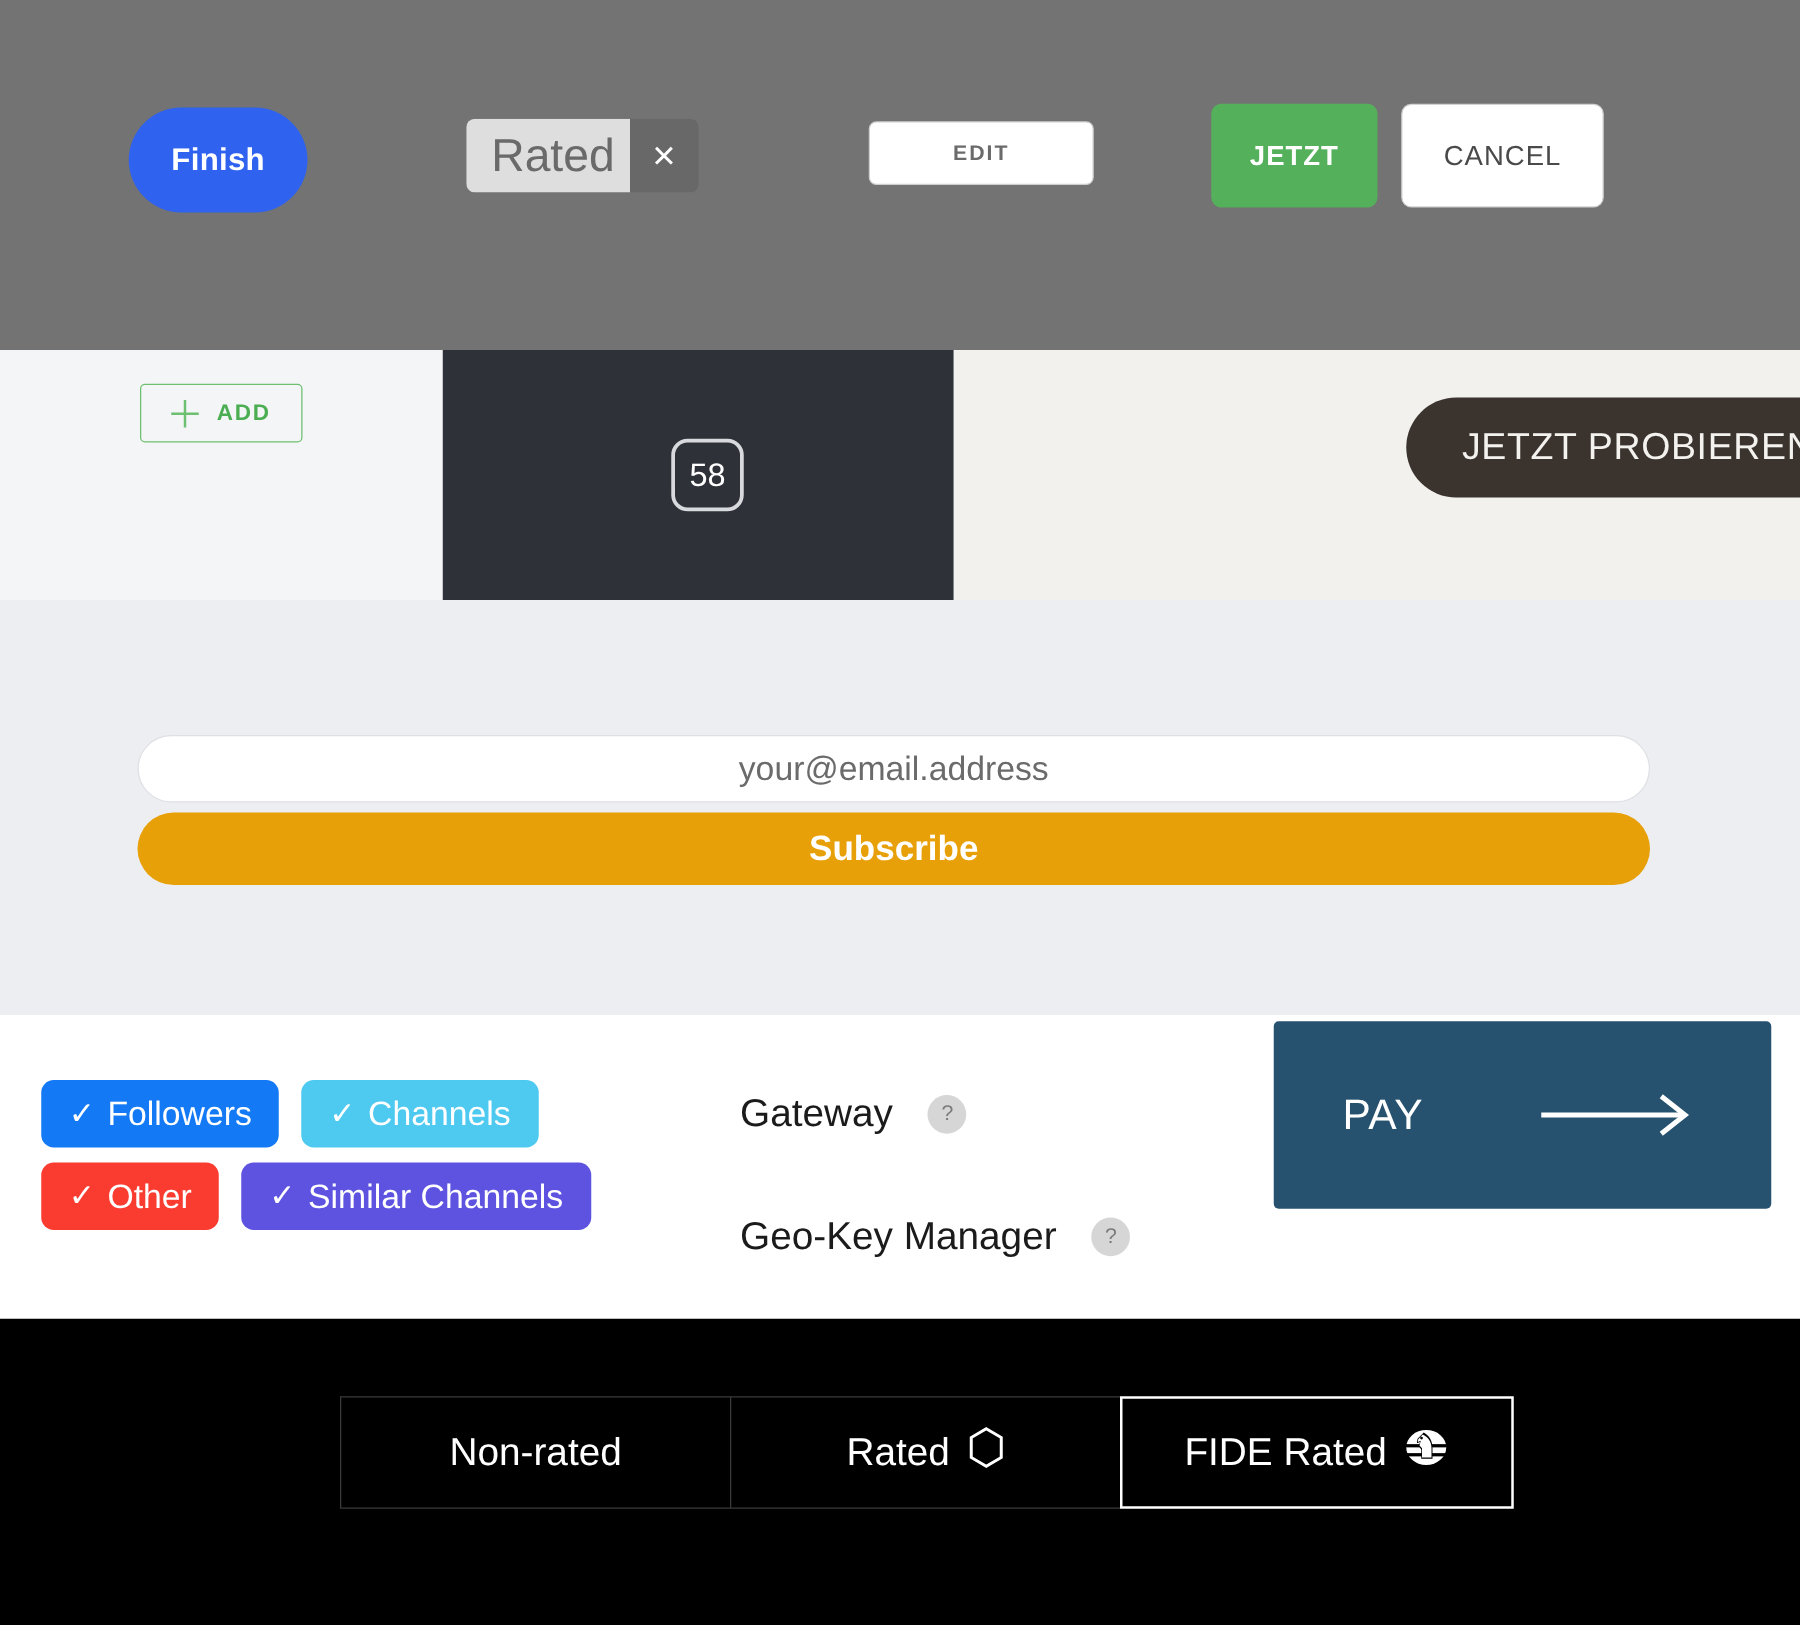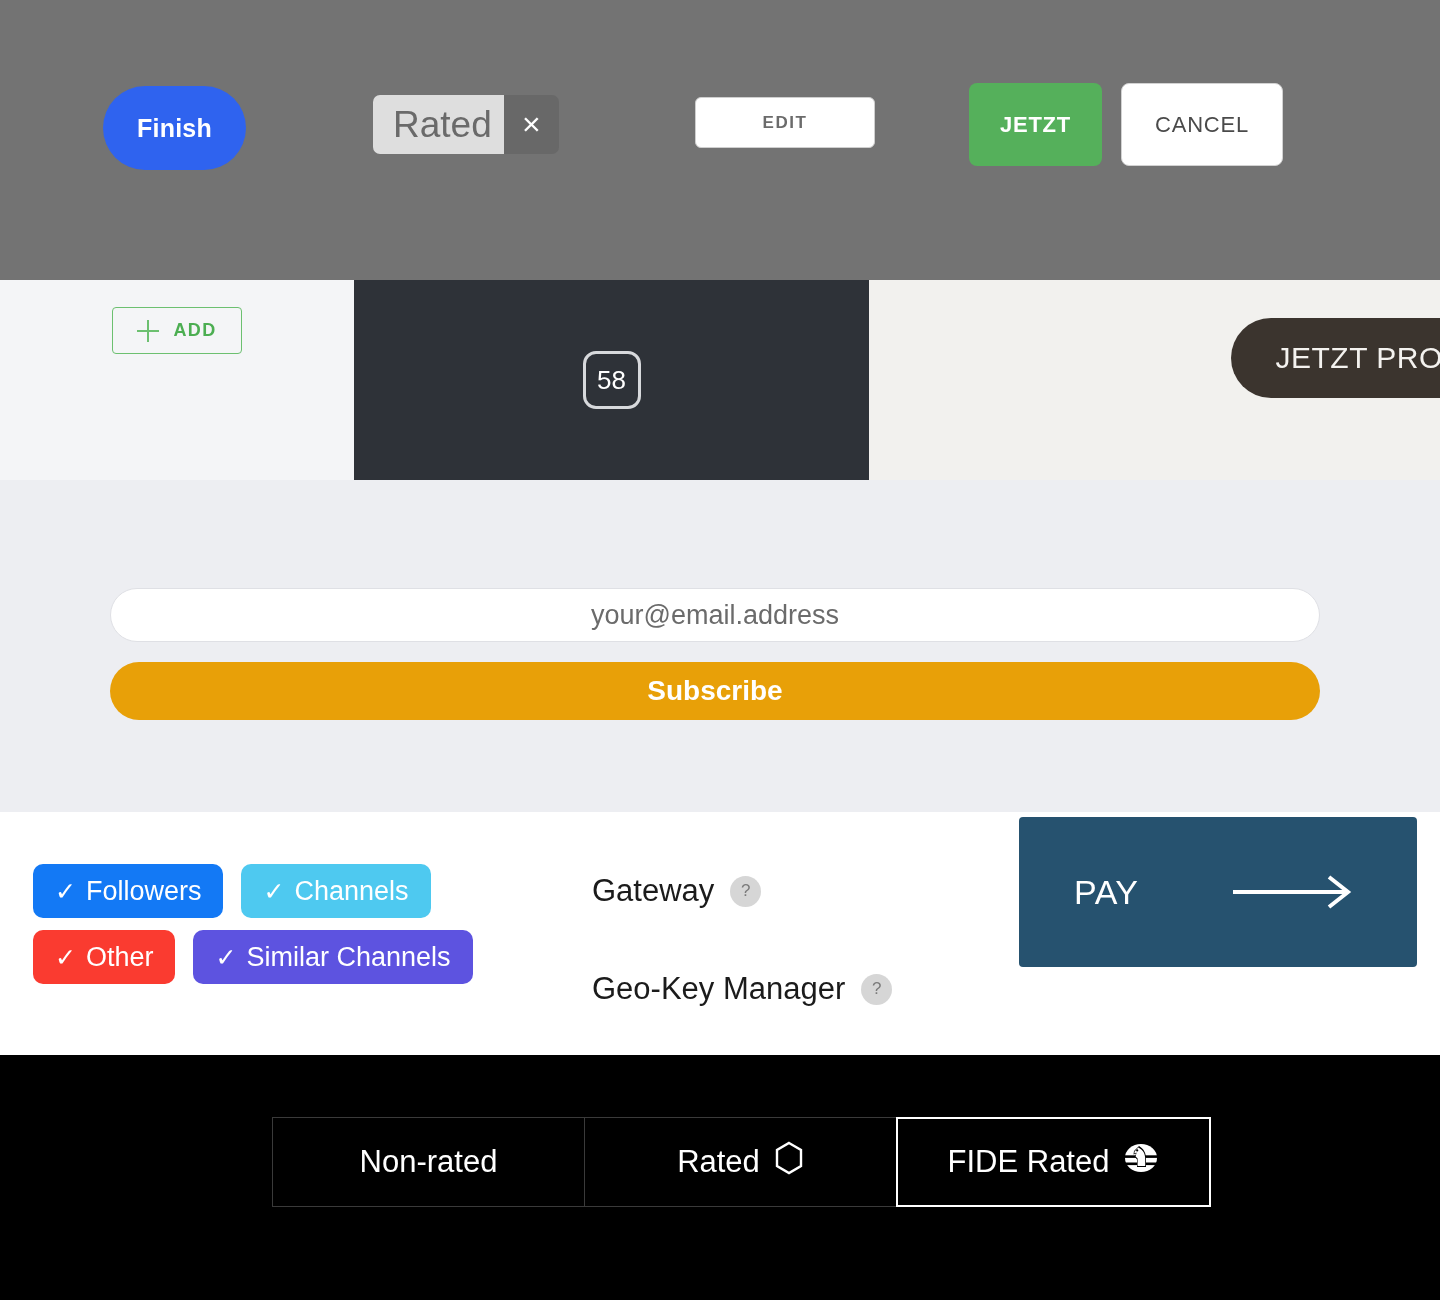--- a/index.html
+++ b/index.html
@@ -138,25 +138,26 @@
     flex: 0 0 200px;
     display: flex;
     align-items: stretch;
   }
   .band-left {
     width: 354px;
     background: #f4f5f7;
     position: relative;
   }
   .band-dark {
-    width: 515px;
+    width: 394px;
     background: #2e3238;
     display: flex;
     align-items: center;
     justify-content: center;
+    padding-left: 15px;
   }
   .band-right {
     flex: 1;
     background: #f2f1ee;
     position: relative;
   }
 
   .btn-add {
     position: absolute;
     left: 112px;
@@ -245,21 +246,21 @@
     font-size: 27px;
     color: #5c5c5c;
     font-family: "Liberation Sans", sans-serif;
     outline: none;
   }
   .email-input::placeholder { color: #6b6b6b; opacity: 1; }
 
   .btn-subscribe {
     position: absolute;
     left: 110px;
-    top: 182px;
+    top: 170px;
     width: 1210px;
     height: 58px;
     border: none;
     border-radius: 29px;
     background: #e8a008;
     color: #ffffff;
     font-size: 28px;
     font-weight: bold;
     font-family: "Liberation Sans", sans-serif;
     cursor: pointer;
@@ -302,21 +303,21 @@
 
   .gateway-list {
     position: absolute;
     left: 592px;
     top: 52px;
     width: 370px;
   }
   .gateway-row {
     display: flex;
     align-items: center;
-    gap: 16px;
+    gap: 28px;
     height: 54px;
     margin-bottom: 44px;
   }
   .gateway-label {
     font-size: 31px;
     color: #1b1b1b;
     font-family: "Liberation Sans", sans-serif;
   }
   .help-icon {
     width: 31px;

